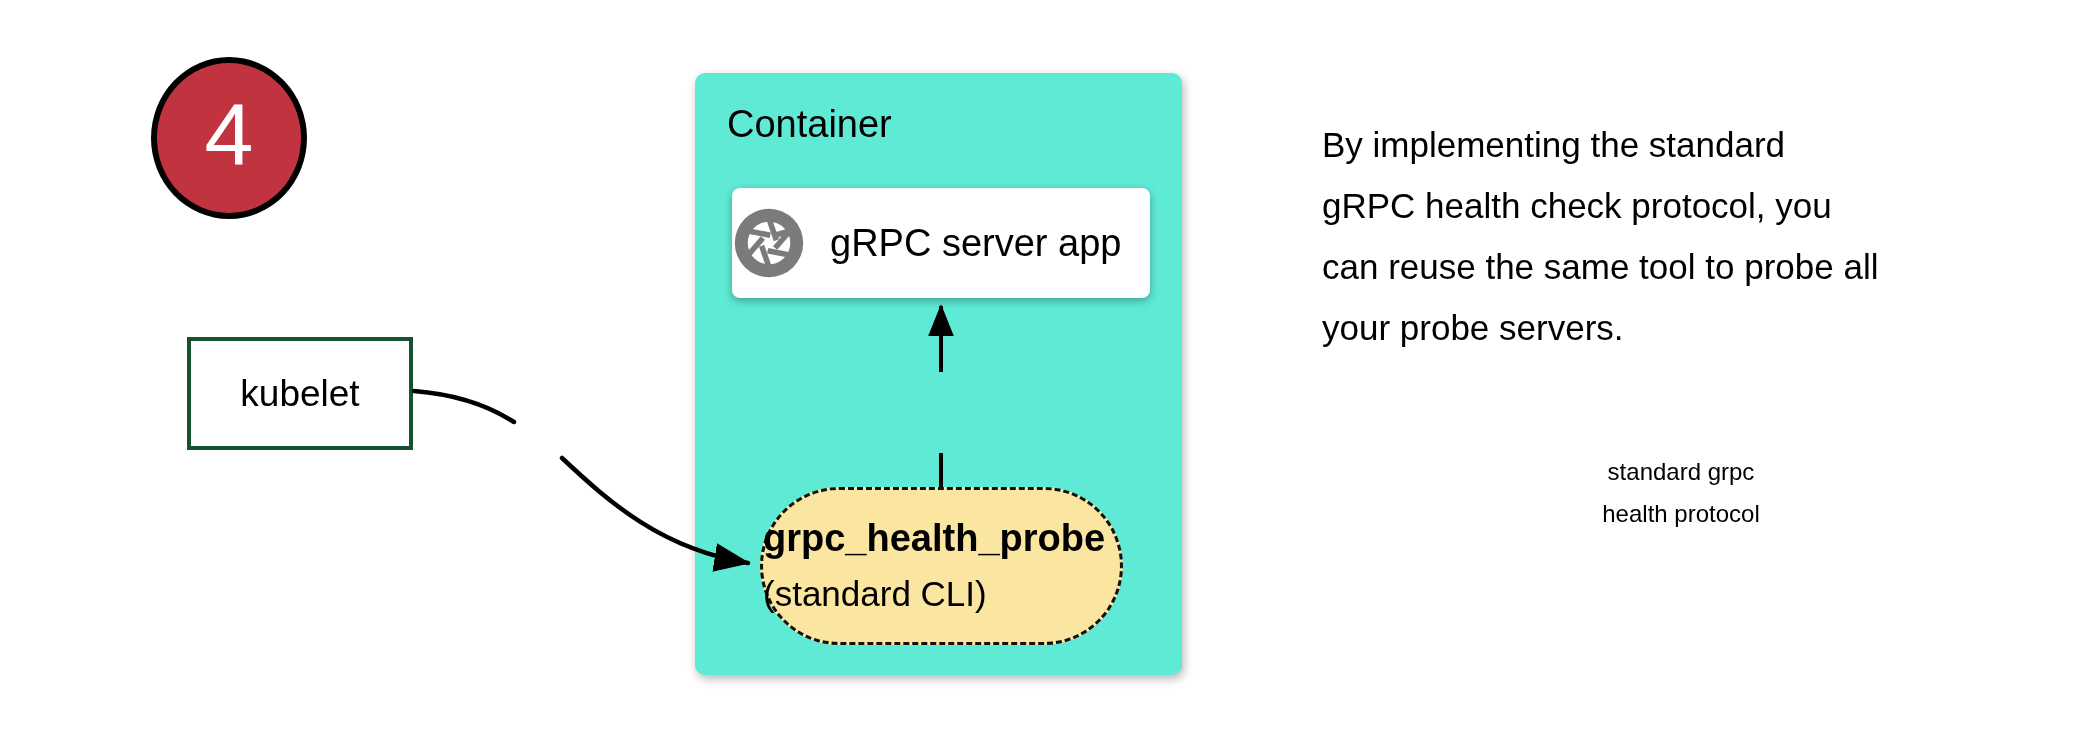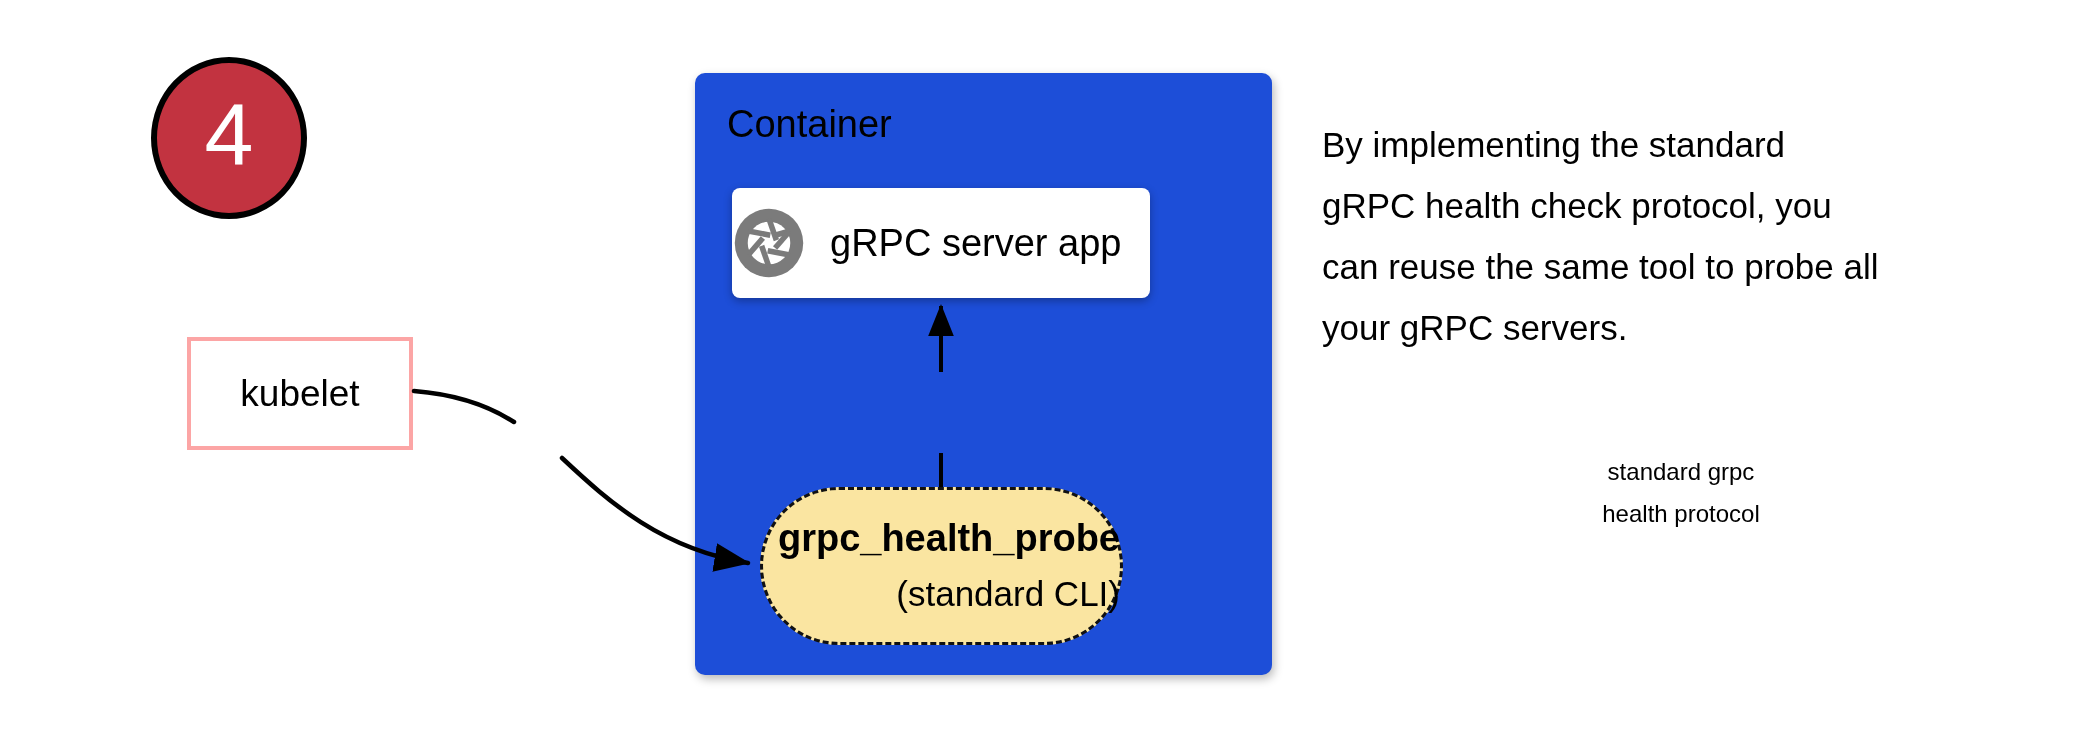--- a/index.html
+++ b/index.html
@@ -28,41 +28,41 @@
     padding-bottom: 6px;
     box-sizing: content-box;
   }
 
   
   .kubelet {
     position: absolute;
     left: 187px; top: 337px;
     width: 226px; height: 113px;
     background: #fff;
-    border: 4px solid #fca5a5;
+    border: 4px solid #14532d;
     box-sizing: border-box;
     display: flex; align-items: center; justify-content: center;
     font-size: 37px;
   }
 
   
   .exec-label {
     position: absolute;
     left: 455px; top: 417px;
     font-size: 37px;
     white-space: nowrap;
   }
   .exec-label .b { font-weight: bold; }
 
   
   .container-box {
     position: absolute;
     left: 695px; top: 73px;
-    width: 577px; height: 602px;
-    background: #1d4ed8;
+    width: 487px; height: 602px;
+    background: #5eead4;
     border-radius: 10px;
     box-shadow: 2px 4px 10px rgba(0,0,0,0.28);
   }
   .container-title {
     position: absolute;
     left: 32px; top: 30px;
     font-size: 38px;
   }
 
   
@@ -81,21 +81,21 @@
   
   .probe-box {
     position: absolute;
     left: 65px; top: 414px;
     width: 363px; height: 158px;
     background: #FAE5A1;
     border: 3.5px dashed #111;
     border-radius: 80px;
     box-sizing: border-box;
     display: flex; flex-direction: column;
-    align-items: flex-end; justify-content: center;
+    align-items: flex-start; justify-content: center;
     text-align: center;
   }
   .probe-title { font-size: 38px; font-weight: bold; line-height: 1.15; }
   .probe-subtitle { font-size: 35px; line-height: 1.2; margin-top: 12px; }
 
   
   .protocol-label {
     position: absolute;
     left: 836px; top: 378px;
     width: 300px;
@@ -173,21 +173,21 @@
     <div class="probe-box">
       <div class="probe-title">grpc_health_probe</div>
       <div class="probe-subtitle">(standard CLI)</div>
     </div>
   </div>
 
   <div class="note">
     <div>By implementing the standard</div>
     <div>gRPC health check protocol, you</div>
     <div>can reuse the same tool to probe all</div>
-    <div>your gRPC servers.</div>
+    <div>your probe servers.</div>
   </div>
 
   <svg class="overlay" aria-hidden="true">
     <defs>
       <marker id="arrowhead" markerWidth="9" markerHeight="7" refX="7.5" refY="3.2" orient="auto" markerUnits="strokeWidth">
         <path d="M0,0 L8,3.2 L0,6.4 Z" fill="#000"></path>
       </marker>
     </defs>
 
     <path d="M 414 391 C 452 394 486 404 514 422" fill="none" stroke="#000" stroke-width="4.5" stroke-linecap="round"></path>

